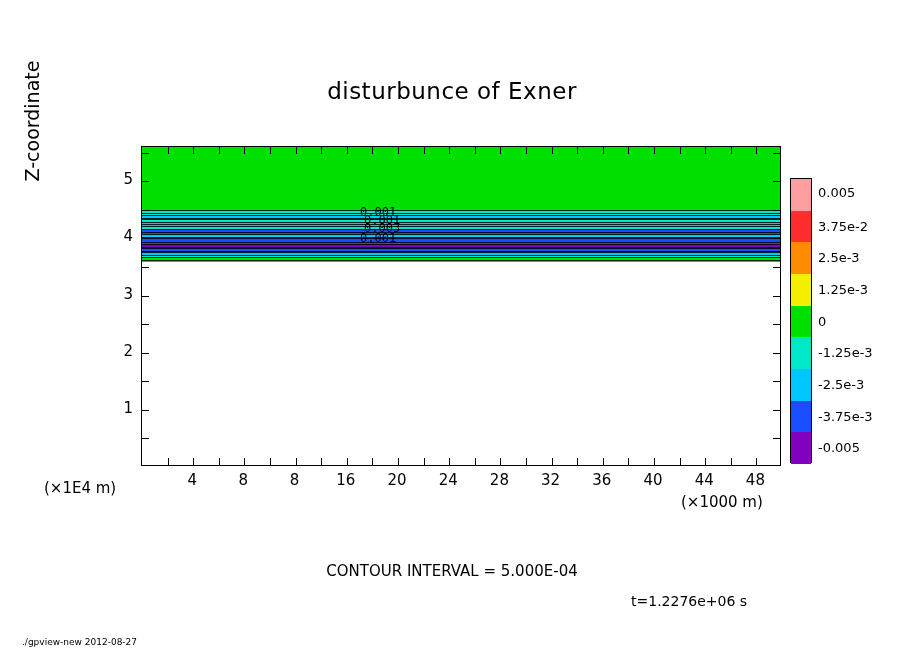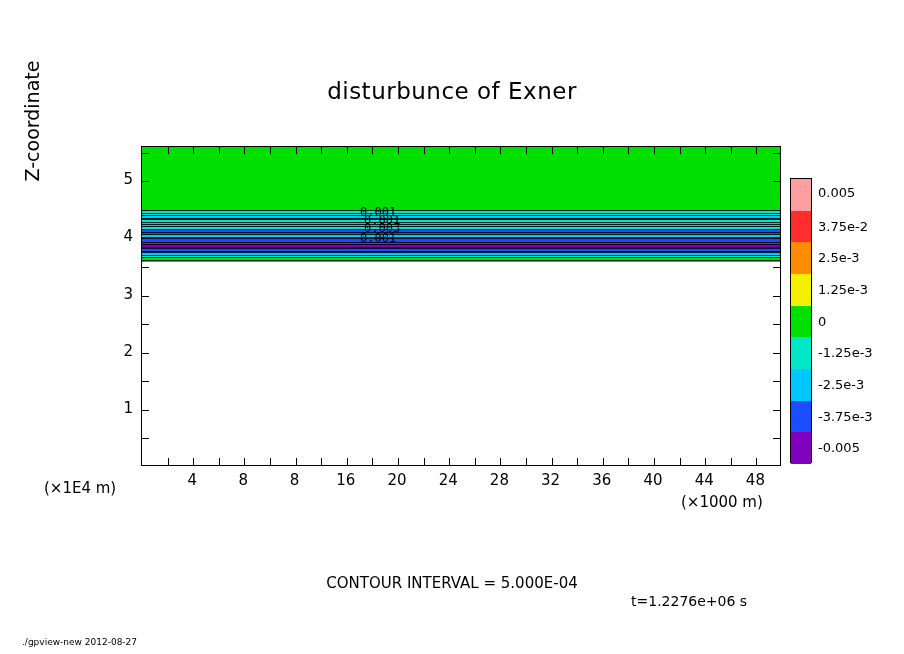--- a/index.html
+++ b/index.html
@@ -145,21 +145,20 @@
   }
   
   #contour-interval {
     position: absolute;
     left: 0;
     top: 562px;
     width: 904px;
     text-align: center;
     font-size: 15px;
     font-family: "DejaVu Sans", sans-serif;
-    margin-top: 12px;
   }
   #time-label {
     position: absolute;
     left: 631px;
     top: 593px;
     font-size: 14px;
   }
   #footer-left {
     position: absolute;
     left: 22px;

